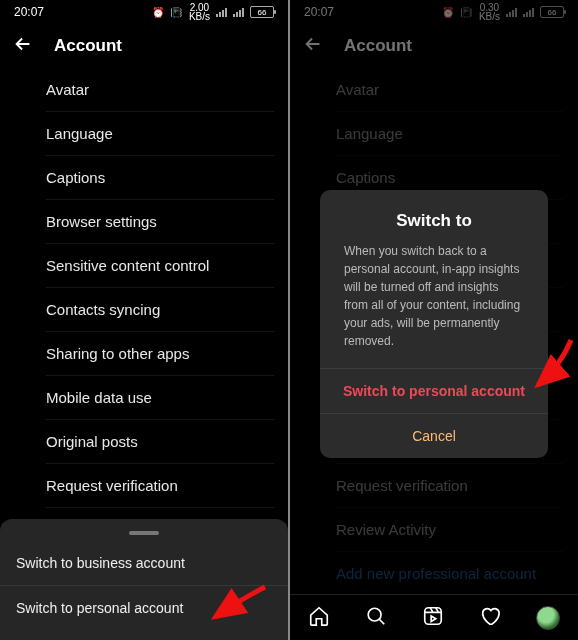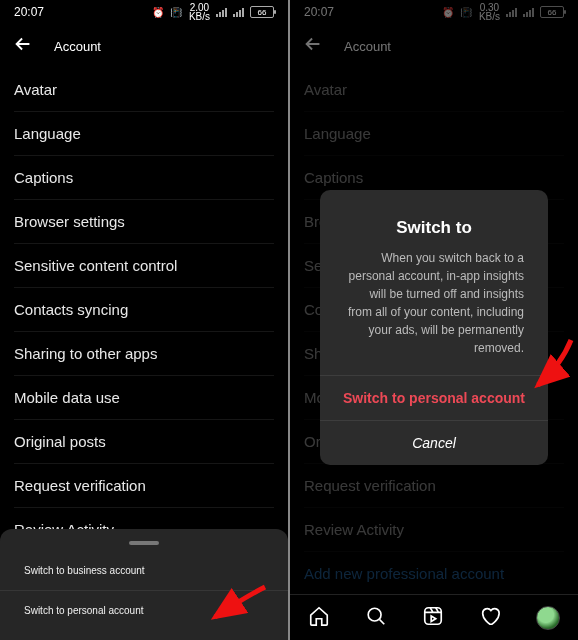--- a/index.html
+++ b/index.html
@@ -27,65 +27,65 @@
   }
   .batt::after { content:''; position:absolute; right:-3px; top:3px; width:2px; height:4px; background:#aaa; border-radius:1px; }
   .sig { display:inline-flex; align-items:flex-end; gap:1px; }
   .sig span { width:2px; background:#aaa; }
   .sig span:nth-child(1){height:3px}.sig span:nth-child(2){height:5px}.sig span:nth-child(3){height:7px}.sig span:nth-child(4){height:9px}
   .header {
     height: 44px; display: flex; align-items: center; gap: 20px;
     padding: 0 12px;
   }
   .back-arrow svg { width: 22px; height: 22px; }
-  .header h1 { font-size: 13px; font-weight: 400; }
-  .list { padding: 0 14px; }
+  .header h1 { font-size: 17px; font-weight: 700; }
+  .list { padding: 0 14px; margin-left: 32px; }
   .list-item {
     font-size: 15px; color: #e8e8e8; padding: 13px 0;
     border-bottom: 1px solid #161616;
   }
   .list-item.link { color: #3897f0; }
   .dimmed .list { opacity: 0.55; }
   .sheet {
     position: absolute; bottom: 0; left: 0; right: 0;
     background: #262626; border-top-left-radius: 12px; border-top-right-radius: 12px;
     padding: 8px 0 10px;
   }
   .sheet .grip {
     width: 30px; height: 4px; background: #777; border-radius: 2px;
     margin: 4px auto 6px;
   }
   .sheet-item {
-    font-size: 10px; color: #f0f0f0; padding: 14px 24px;
+    font-size: 14px; color: #f0f0f0; padding: 14px 16px;
   }
   .sheet-item + .sheet-item { border-top: 1px solid #363636; }
   .arrow {
     position: absolute; pointer-events: none;
   }
   .dialog-back {
     position: absolute; inset: 0; background: rgba(0,0,0,0.55);
   }
   .dialog {
     position: absolute; top: 190px; left: 30px; right: 30px;
     background: #2c2c2c; border-radius: 10px; overflow: hidden;
   }
   .dialog h2 {
     font-size: 17px; font-weight: 700; text-align: center;
-    padding: 27px 20px 10px; line-height: 1.3;
+    padding: 20px 20px 10px; line-height: 1.3;
   }
   .dialog p {
-    font-size: 12px; color: #bbb; text-align: right;
+    font-size: 12px; color: #bbb; text-align: left;
     padding: 0 24px 18px; line-height: 1.5;
   }
   .dialog-btn {
     text-align: center; padding: 14px 0; font-size: 14px; font-weight: 600;
     border-top: 1px solid #3d3d3d;
   }
   .dialog-btn.danger { color: #ed4956; }
-  .dialog-btn.cancel { color: #ffffff; font-weight: 400; font-style: italic; }
+  .dialog-btn.cancel { color: #fdba74; font-weight: 400; }
   .navbar {
     position: absolute; bottom: 0; left: 0; right: 0; height: 46px;
     background: #000; display: flex; align-items: center; justify-content: space-around;
     border-top: 1px solid #222;
   }
   .nav-icon svg { width: 22px; height: 22px; stroke: #fff; fill: none; stroke-width: 1.8; }
   .avatar {
     width: 24px; height: 24px; border-radius: 50%;
     background: radial-gradient(circle at 40% 35%, #8fd98f 0 40%, #2a6b2a 70%);
     border: 1px solid #444;

